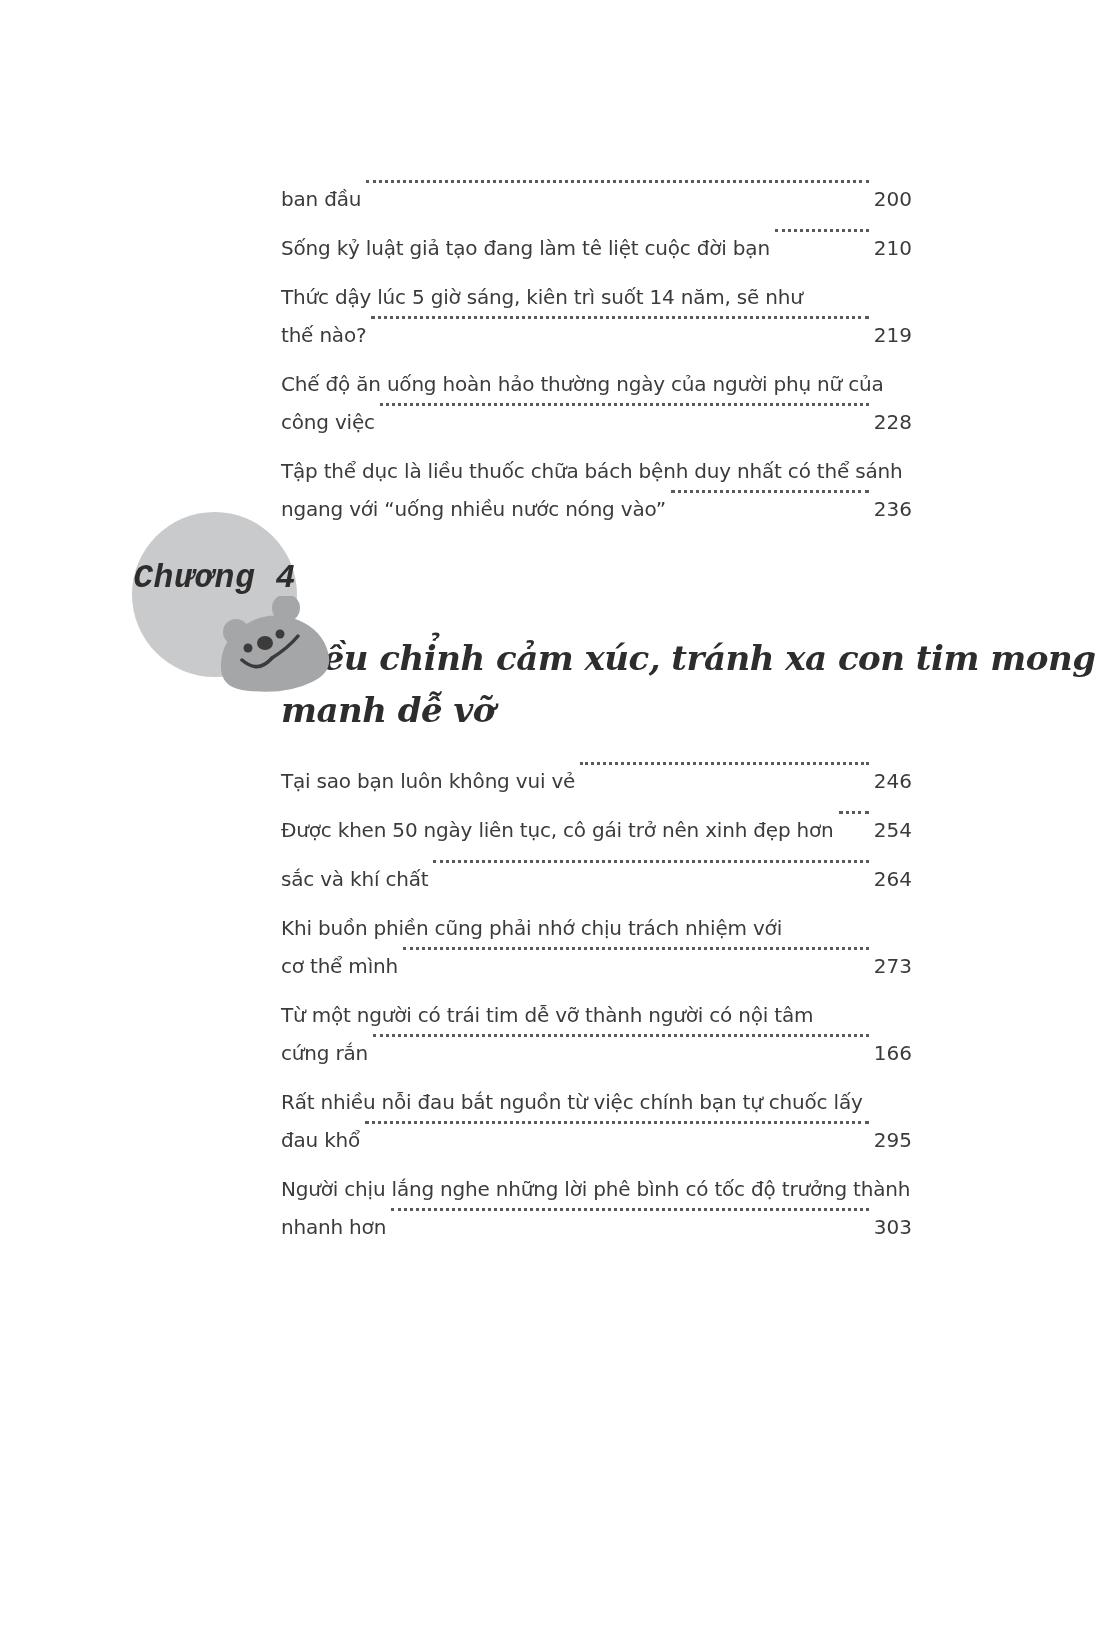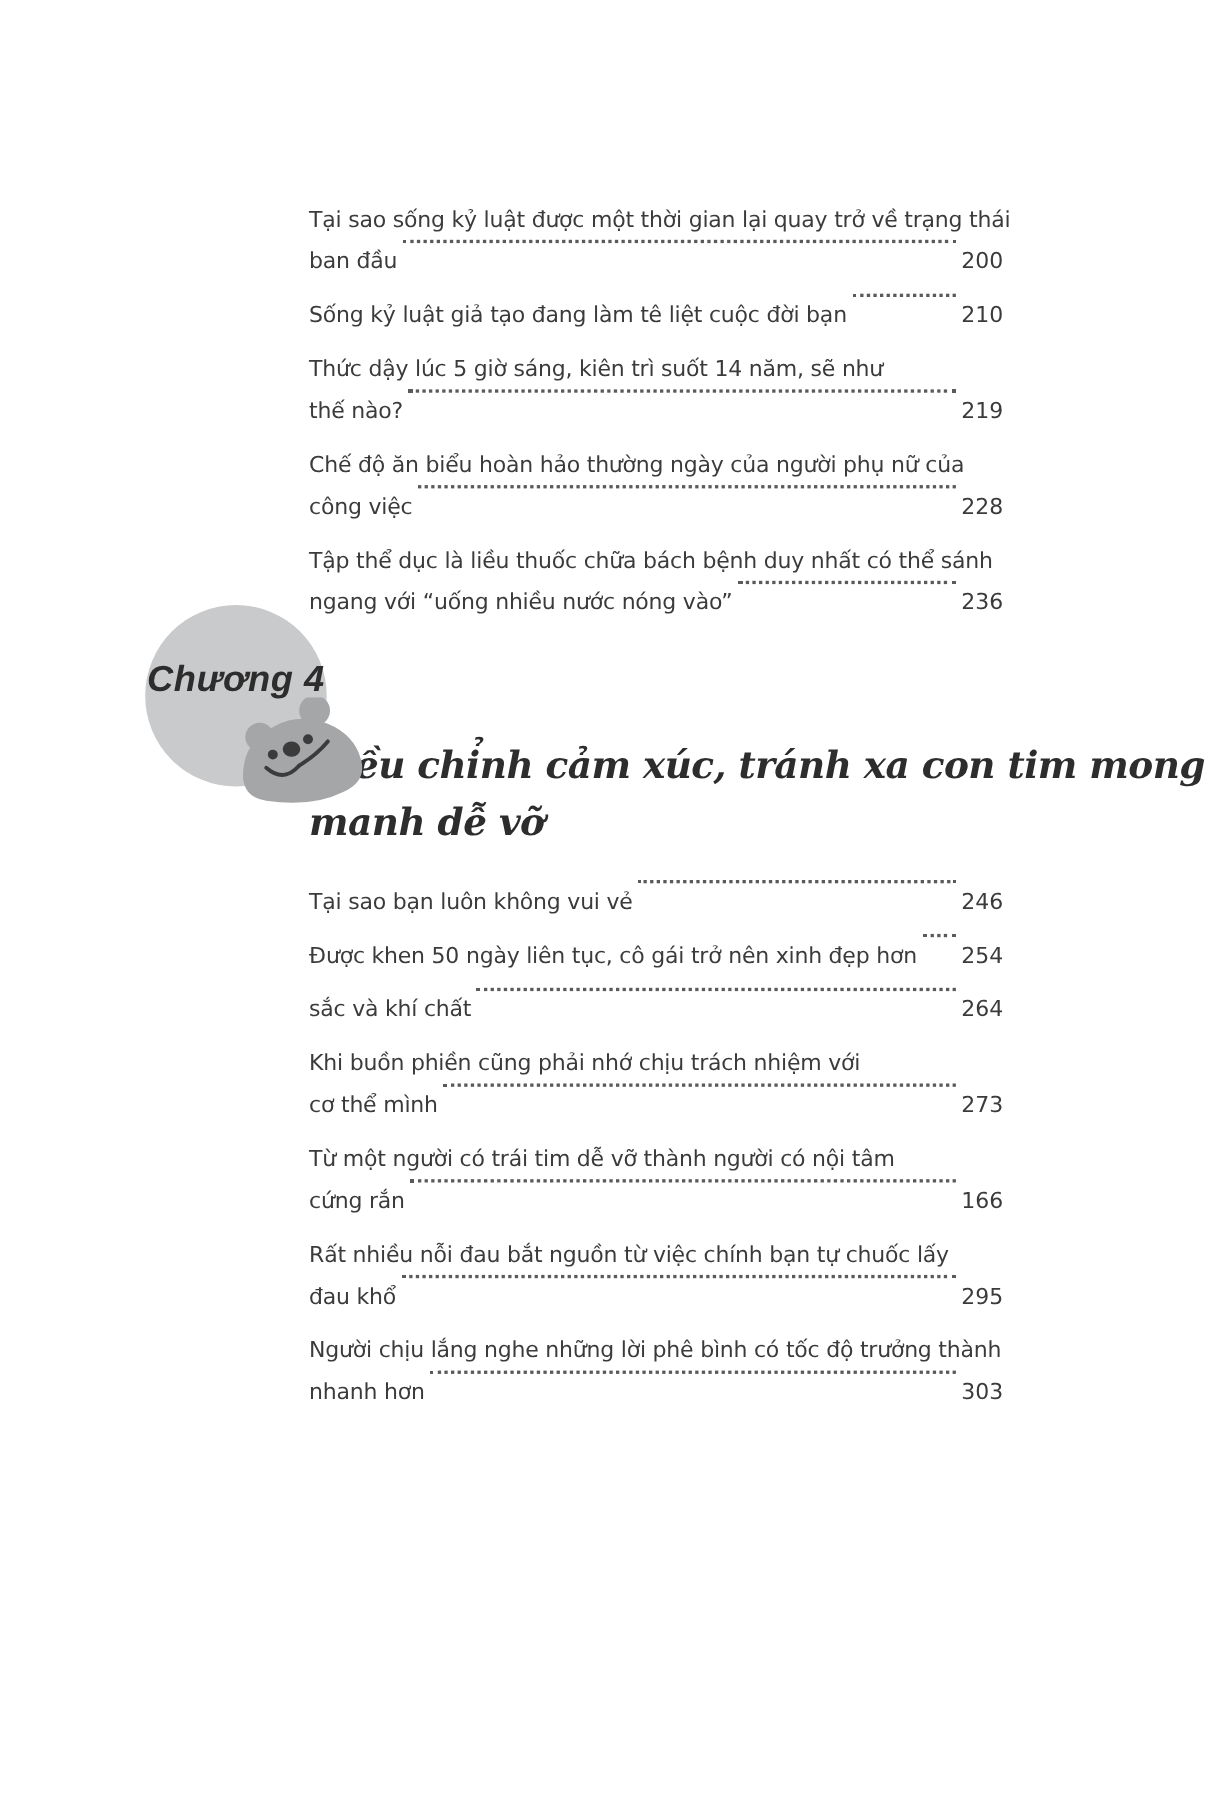--- a/index.html
+++ b/index.html
@@ -60,21 +60,21 @@
     height: 165px;
     border-radius: 50%;
     background: #c9cacc;
   }
   .badge-label {
     position: absolute;
     left: 0;
     right: 0;
     top: 48px;
     text-align: center;
-    font-family: Liberation Sans, sans-serif;
+    font-family: Liberation Mono, monospace;
     font-style: italic;
     font-weight: 700;
     font-size: 33px;
     color: #2d2d2d;
     letter-spacing: 0.5px;
   }
   .bear {
     position: absolute;
     left: 82px;
     top: 84px;
@@ -92,21 +92,20 @@
   }
   .chapter-title .tline { white-space: nowrap; }
 </style>
 </head>
 <body>
 
 <div class="page">
   <div class="content">
 
     <div class="entry">
-      <div class="eline">Tại sao sống kỷ luật được một thời gian lại quay trở về trạng thái</div>
       <div class="elast">
         <span class="etext">ban đầu</span>
         <span class="leader"></span>
         <span class="pnum">200</span>
       </div>
     </div>
 
     <div class="entry">
       <div class="elast">
         <span class="etext">Sống kỷ luật giả tạo đang làm tê liệt cuộc đời bạn</span>
@@ -118,21 +117,21 @@
     <div class="entry">
       <div class="eline">Thức dậy lúc 5 giờ sáng, kiên trì suốt 14 năm, sẽ như</div>
       <div class="elast">
         <span class="etext">thế nào?</span>
         <span class="leader"></span>
         <span class="pnum">219</span>
       </div>
     </div>
 
     <div class="entry">
-      <div class="eline">Chế độ ăn biểu hoàn hảo thường ngày của người phụ nữ của</div>
+      <div class="eline">Chế độ ăn uống hoàn hảo thường ngày của người phụ nữ của</div>
       <div class="elast">
         <span class="etext">công việc</span>
         <span class="leader"></span>
         <span class="pnum">228</span>
       </div>
     </div>
 
     <div class="entry">
       <div class="eline">Tập thể dục là liều thuốc chữa bách bệnh duy nhất có thể sánh</div>
       <div class="elast">

